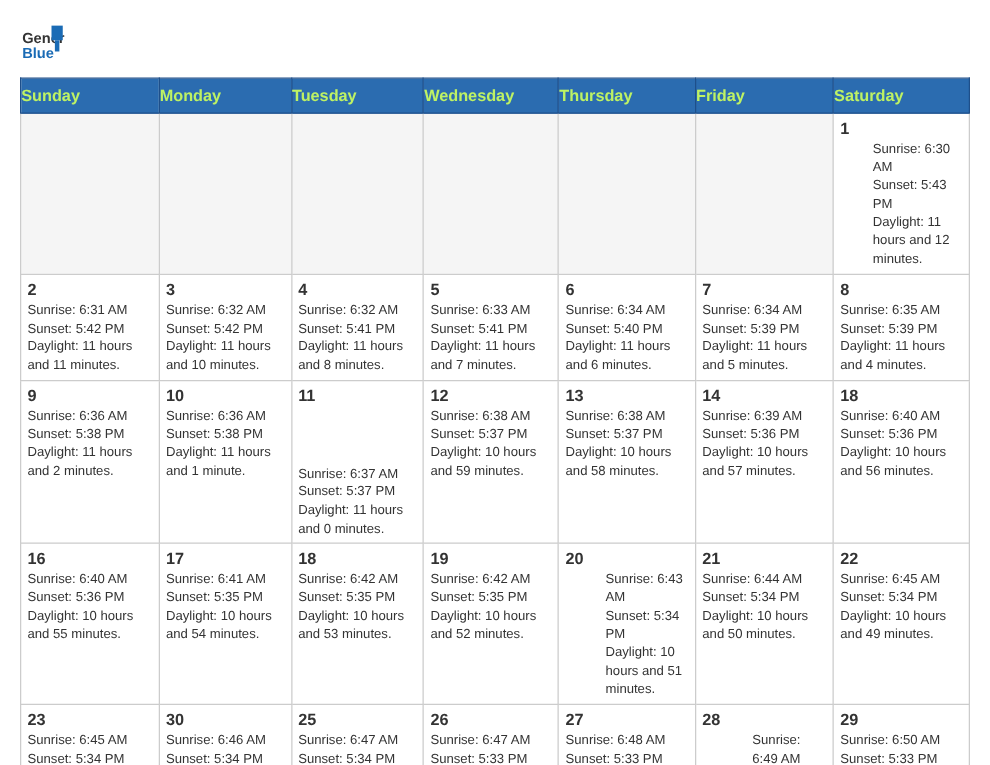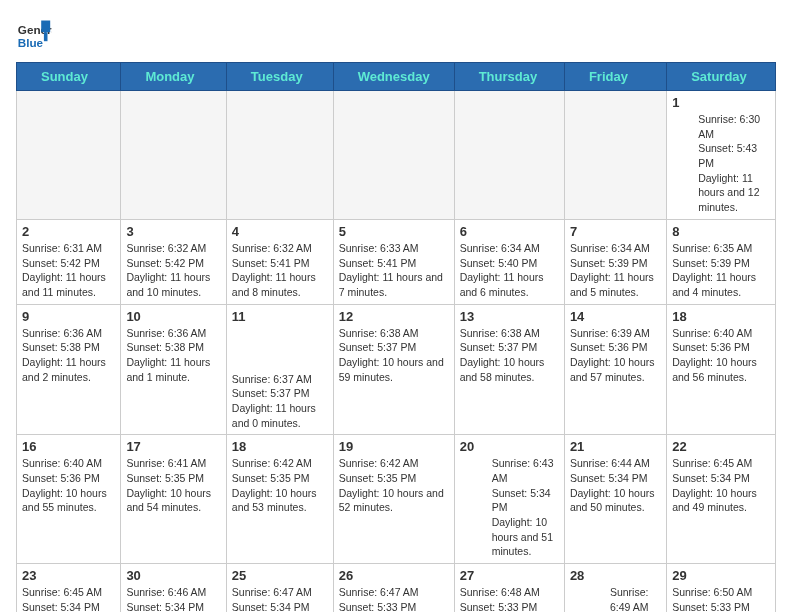--- a/index.html
+++ b/index.html
@@ -38,25 +38,25 @@
       font-size: 16px;
       color: #555;
     }
     .calendar {
       width: 100%;
       border-collapse: collapse;
       border: 1px solid #ccc;
     }
     .calendar th {
       background-color: #2b6cb0;
-      color: #5eead4;
+      color: #bef264;
       font-size: 13px;
       font-weight: bold;
       text-align: left;
-      padding: 6px 24px;
+      padding: 6px 0;
       border: 1px solid #1e4f8a;
     }
     .calendar td {
       border: 1px solid #ccc;
       vertical-align: top;
       padding: 4px 5px;
       width: 113px;
       min-height: 80px;
       background: #fff;
     }

